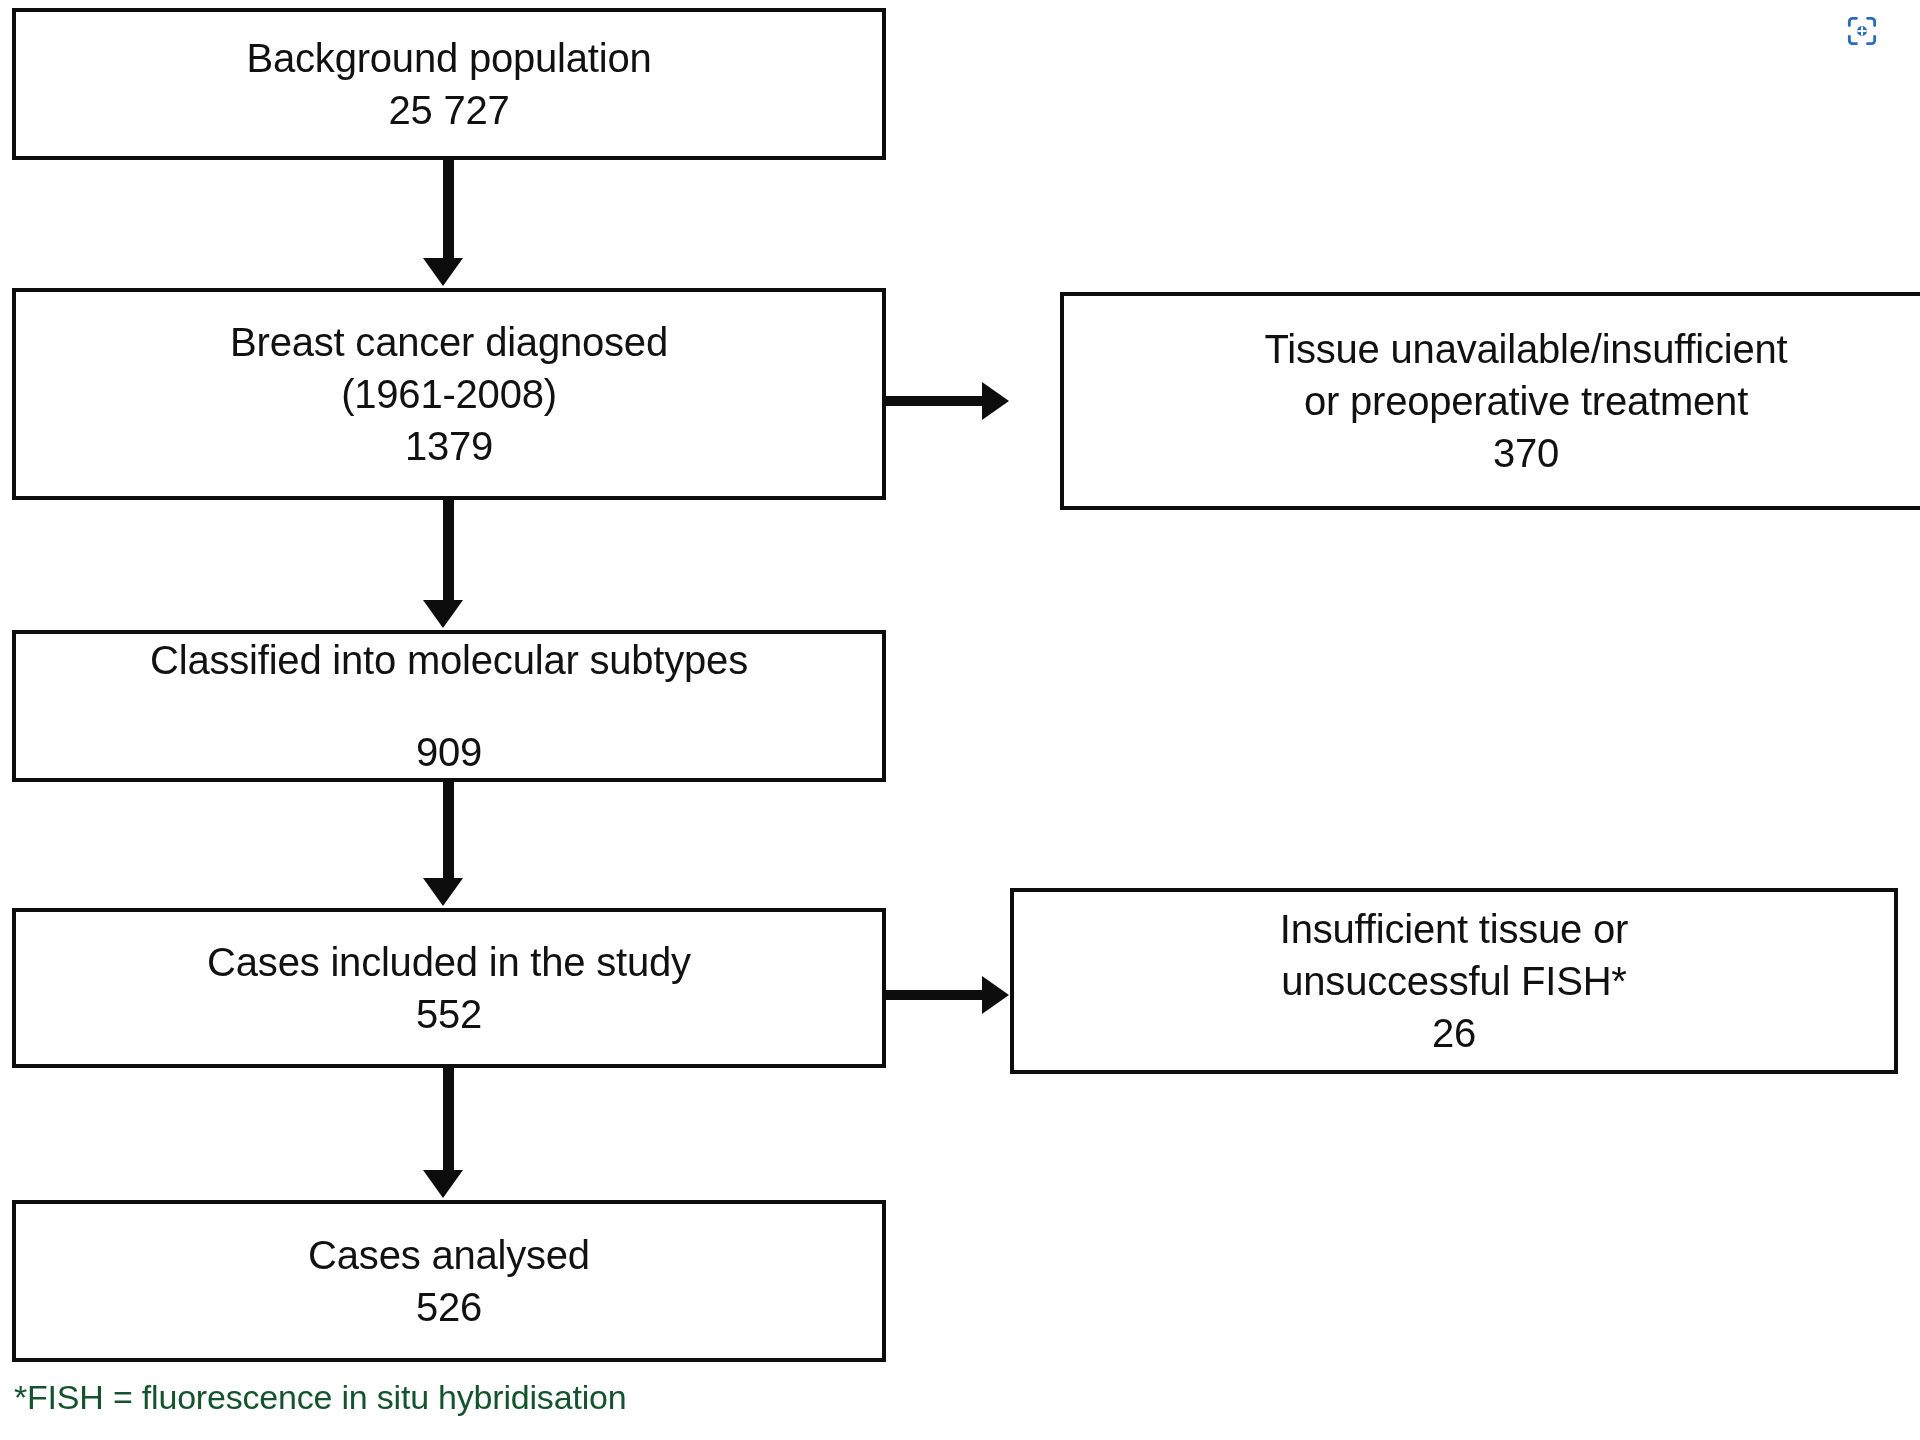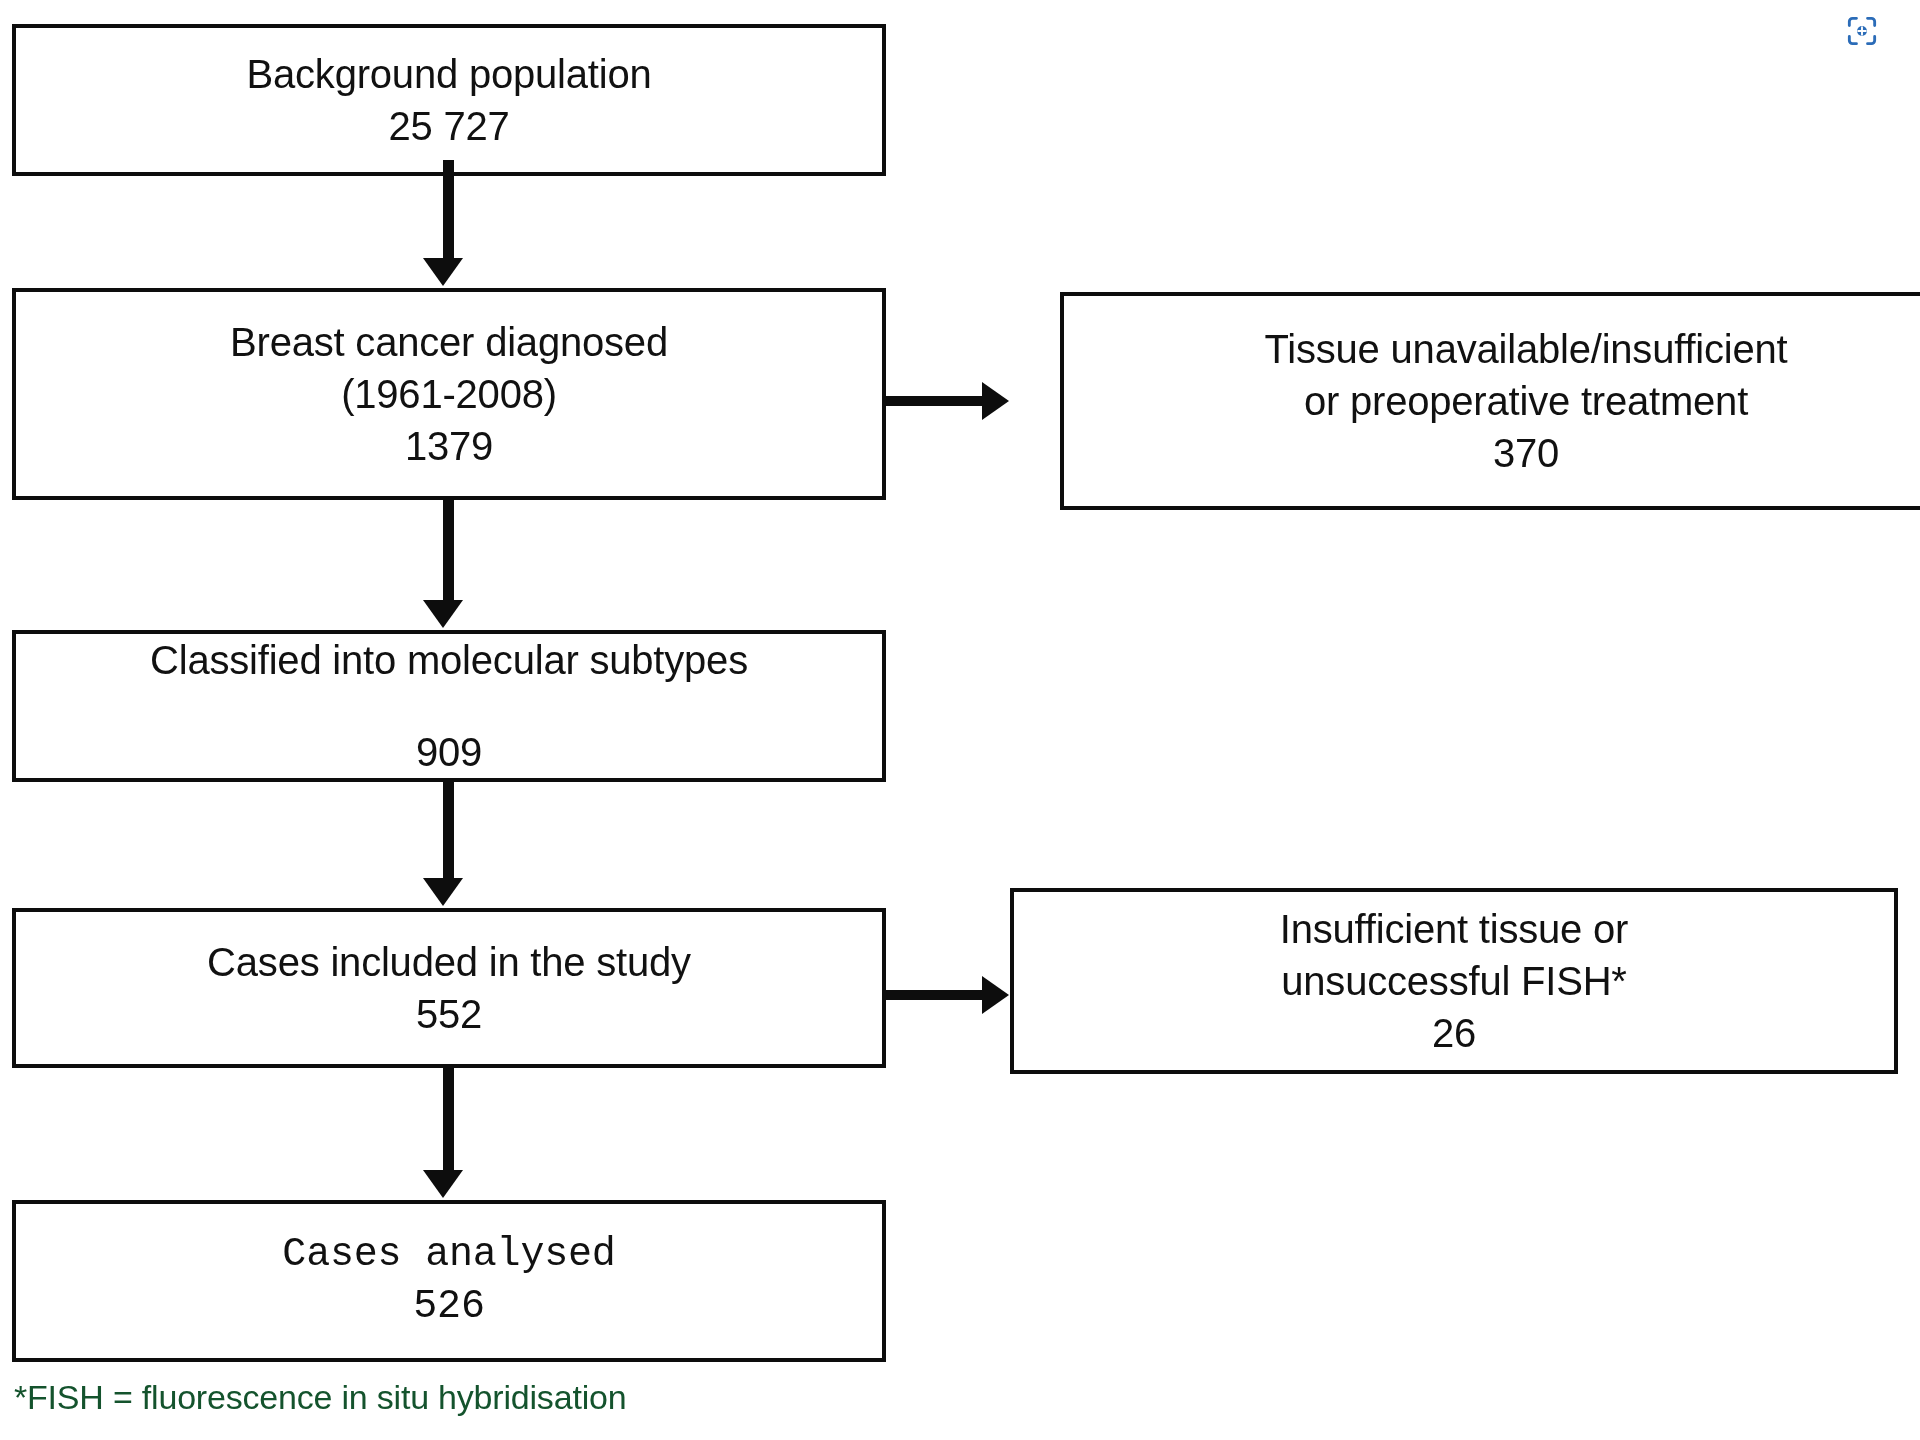--- a/index.html
+++ b/index.html
@@ -39,25 +39,25 @@
     font-size: 40px;
     line-height: 1.30;
     letter-spacing: -0.2px;
   }
   .box .line {
     display: block;
     white-space: nowrap;
   }
 
   
-  #box-background   { left: 12px;  top: 8px;    width: 874px;  height: 152px; margin-top: 16px; }
+  #box-background   { left: 12px;  top: 8px;    width: 874px;  height: 152px; }
   #box-diagnosed    { left: 12px;  top: 288px;  width: 874px;  height: 212px; }
   #box-classified   { left: 12px;  top: 630px;  width: 874px;  height: 152px; gap: 40px; }
   #box-included     { left: 12px;  top: 908px;  width: 874px;  height: 160px; }
-  #box-analysed     { left: 12px;  top: 1200px; width: 874px;  height: 162px; font-family: Liberation Mono, monospace; }
+  #box-analysed     { left: 12px;  top: 1200px; width: 874px;  height: 162px; }
 
   
   #box-excluded-tissue { left: 1060px; top: 292px; width: 888px; height: 218px; padding-left: 44px; }
   #box-excluded-fish   { left: 1010px; top: 888px; width: 888px; height: 186px; }
 
   
   .vline {
     position: absolute;
     width: 11px;
     background: #0d0d0d;

